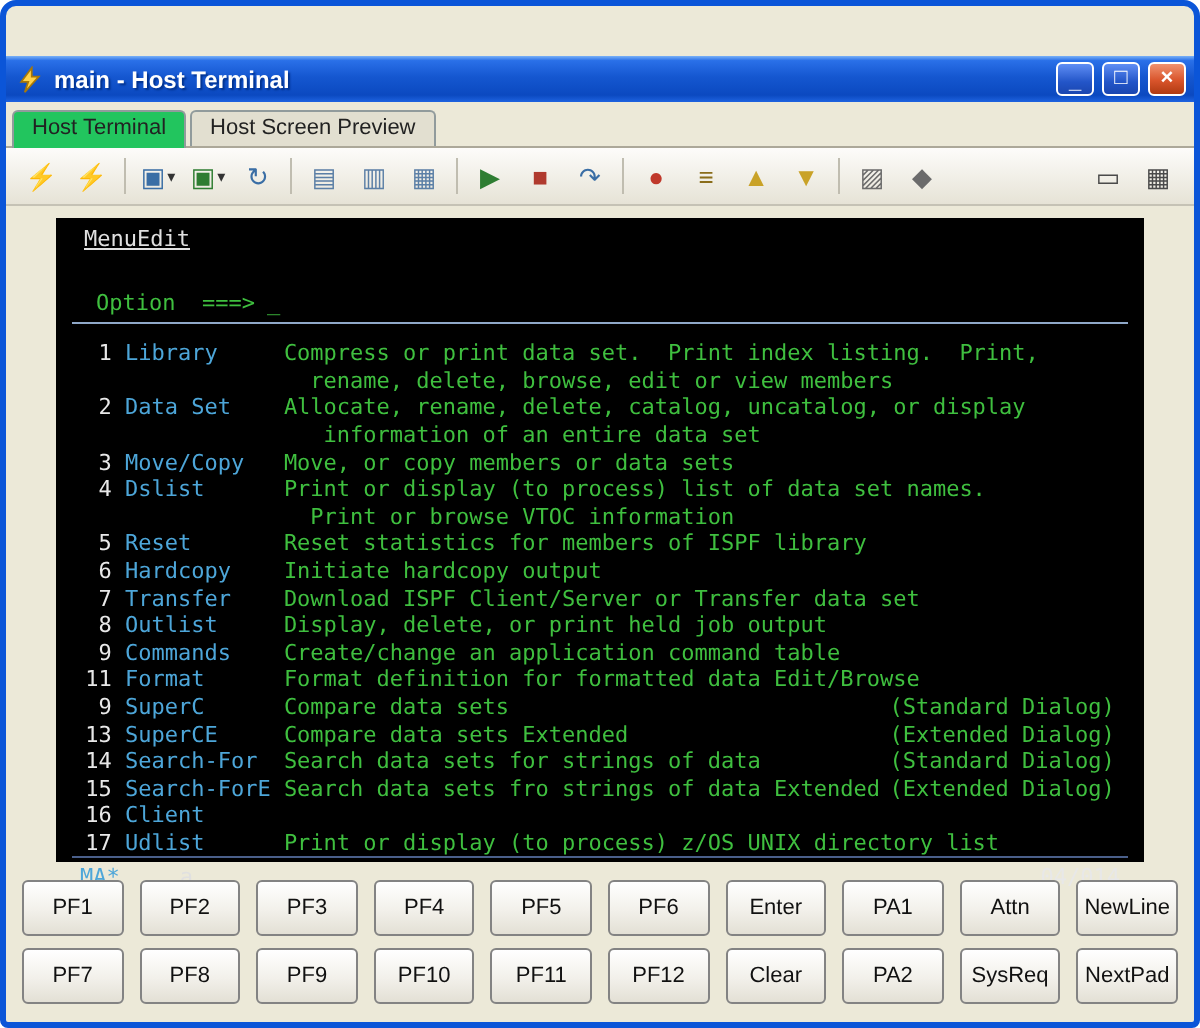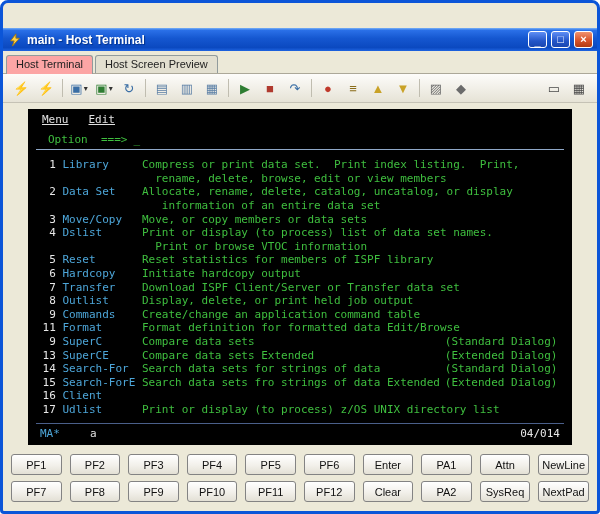--- a/index.html
+++ b/index.html
@@ -18,61 +18,61 @@
     line-height:15px;text-align:center;font-weight:bold;box-sizing:border-box;cursor:default;}
   .winbtn.min,.winbtn.max{background:linear-gradient(180deg,#5f8ef5,#2355c8 60%,#1a46b0);}
   .winbtn.close{background:linear-gradient(180deg,#f0926f,#d9542b 55%,#b03a12);}
   .winbtn.min span{display:inline-block;transform:translateY(2px);}
 
   
   .tabbar{flex:0 0 22px;display:flex;align-items:flex-end;gap:2px;padding:3px 3px 0 3px;
     background:#ece9d8;border-bottom:1px solid #aca899;box-sizing:border-box;}
   .tab{font-size:11px;padding:2px 9px 3px 9px;border:1px solid #919b9c;border-bottom:none;
     border-radius:3px 3px 0 0;background:#e2dfd0;color:#222;white-space:nowrap;cursor:default;}
-  .tab.active{background:#fca5a5;position:relative;top:1px;padding-bottom:4px;}
+  .tab.active{background:#22c55e;position:relative;top:1px;padding-bottom:4px;}
 
   
   .toolbar{flex:0 0 29px;display:flex;align-items:center;gap:1px;padding:2px 6px;
     background:linear-gradient(180deg,#fdfcfa,#e6e3d6);border-bottom:1px solid #c5c2b5;box-sizing:border-box;}
   .tb-btn{width:22px;height:22px;display:flex;align-items:center;justify-content:center;
     border:1px solid transparent;border-radius:2px;font-size:13px;cursor:default;}
   .tb-glyph{line-height:1;}
   .tb-arrow{font-size:8px;color:#333;margin-left:1px;}
   .tb-sep{width:1px;height:18px;background:#c0bdb0;margin:0 3px;flex:0 0 1px;}
   .tb-spacer{flex:1;}
 
   
   .terminal-outer{flex:1;padding:6px 25px 4px 25px;display:flex;min-height:0;}
   .terminal{flex:1;background:#000;font-family:"DejaVu Sans Mono",monospace;font-size:11px;
     line-height:13.6px;color:#3fbf3f;display:flex;flex-direction:column;padding:2px 8px 3px 8px;
     box-sizing:border-box;min-height:0;}
-  .t-menubar{display:flex;gap:20px;padding:2px 6px 4px 6px;text-align:center;}
+  .t-menubar{display:flex;padding:2px 6px 4px 6px;text-align:center;}
   .t-menu-item{color:#e0e0e0;text-decoration:underline;cursor:default;}
   .t-title{text-align:center;color:#d8d8d8;margin-top:2px;}
-  .t-option-row{display:flex;align-items:baseline;margin-top:2px;padding-left:12px;}
+  .t-option-row{display:flex;align-items:baseline;margin-top:14px;padding-left:12px;}
   .t-option-label{white-space:pre;color:#3fbf3f;}
   .t-option-cursor{color:#3fbf3f;margin-left:6px;}
   .t-divider{border-bottom:1px solid #8fa8c8;margin:3px 0 8px 0;}
   .t-options{flex:0 0 auto;}
   .trow{display:flex;align-items:baseline;}
   .tnum{width:3ch;text-align:right;color:#e8e8e8;flex:0 0 3ch;}
   .tname{width:12ch;margin-left:1ch;color:#4da6d9;flex:0 0 12ch;cursor:default;}
   .tdesc{flex:1;white-space:pre;color:#3fbf3f;overflow:hidden;}
   .tnote{width:18ch;flex:0 0 18ch;white-space:pre;color:#3fbf3f;}
   .t-oia{display:flex;align-items:baseline;border-top:1px solid #4a5f8a;margin-top:auto;
     padding:3px 4px 1px 4px;}
   .oia-left{color:#4da6d9;}
   .oia-mid{color:#e0e0e0;margin-left:30px;}
   .oia-spacer{flex:1;}
   .oia-right{color:#e8e8e8;}
 
   
   .keypad{flex:0 0 auto;display:flex;flex-direction:column;gap:6px;padding:5px 8px 9px 8px;}
   .kp-row{display:flex;gap:8px;}
-  .kp-btn{flex:1;height:21px;font-size:11px;font-family:"Liberation Sans",sans-serif;color:#111;
+  .kp-btn{flex:1;height:28px;font-size:11px;font-family:"Liberation Sans",sans-serif;color:#111;
     background:linear-gradient(180deg,#ffffff,#f2f0ea 55%,#e3e0d5);border:1px solid #838383;
     border-radius:3px;padding:0;cursor:default;}
 </style>
 </head>
 <body>
 
 <div class="window">
 
   <div class="titlebar">
     <span class="title-icon">

